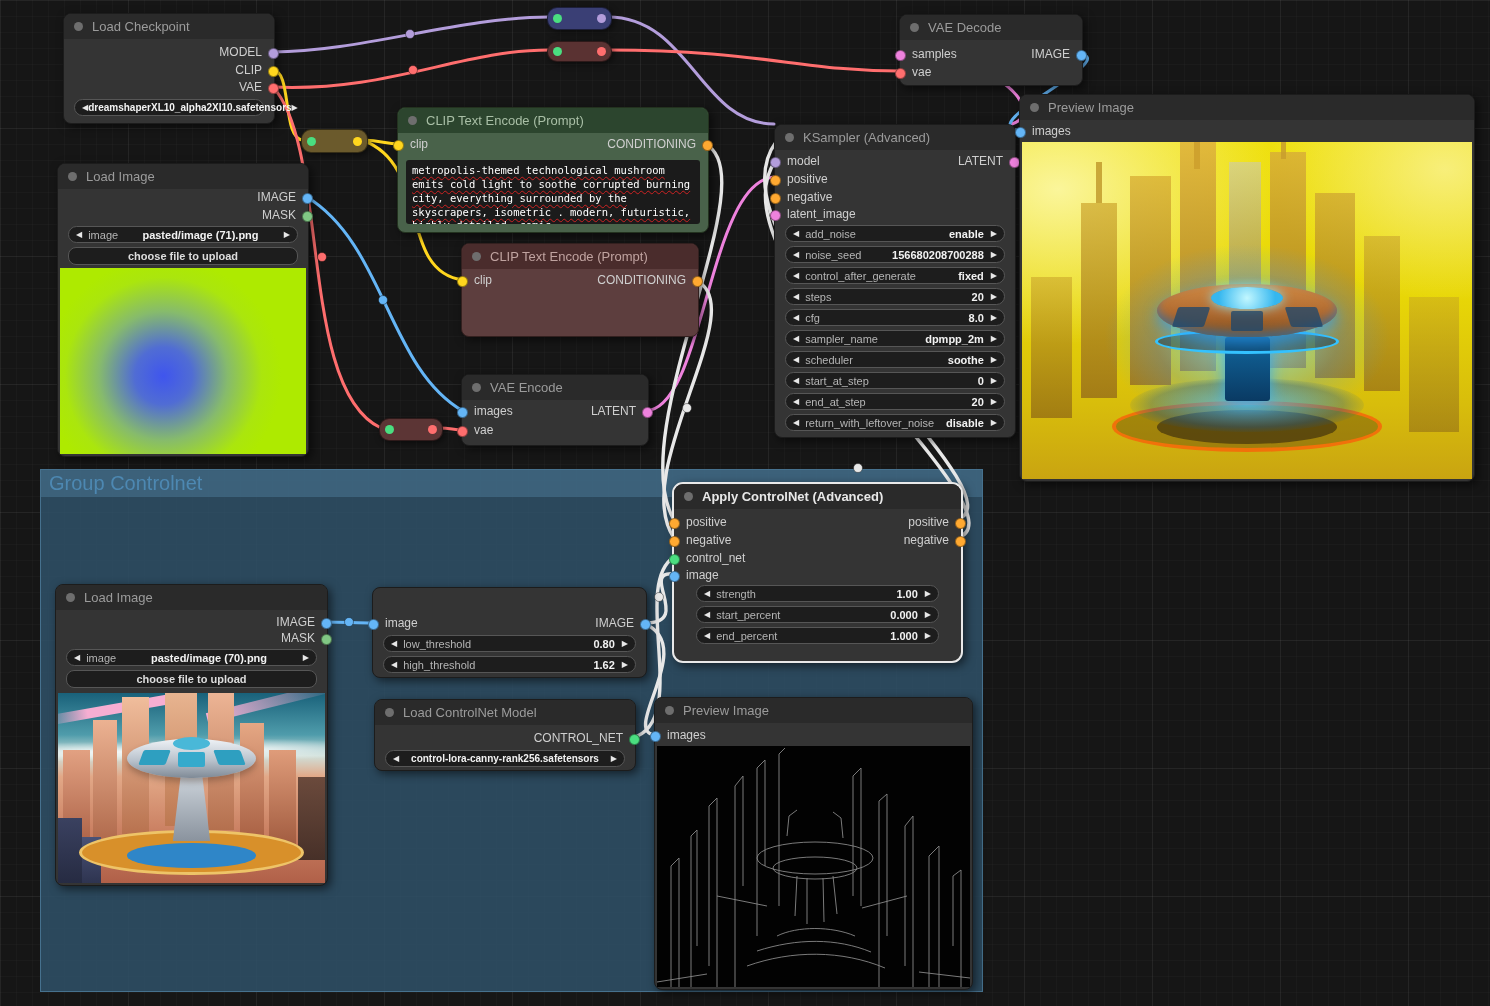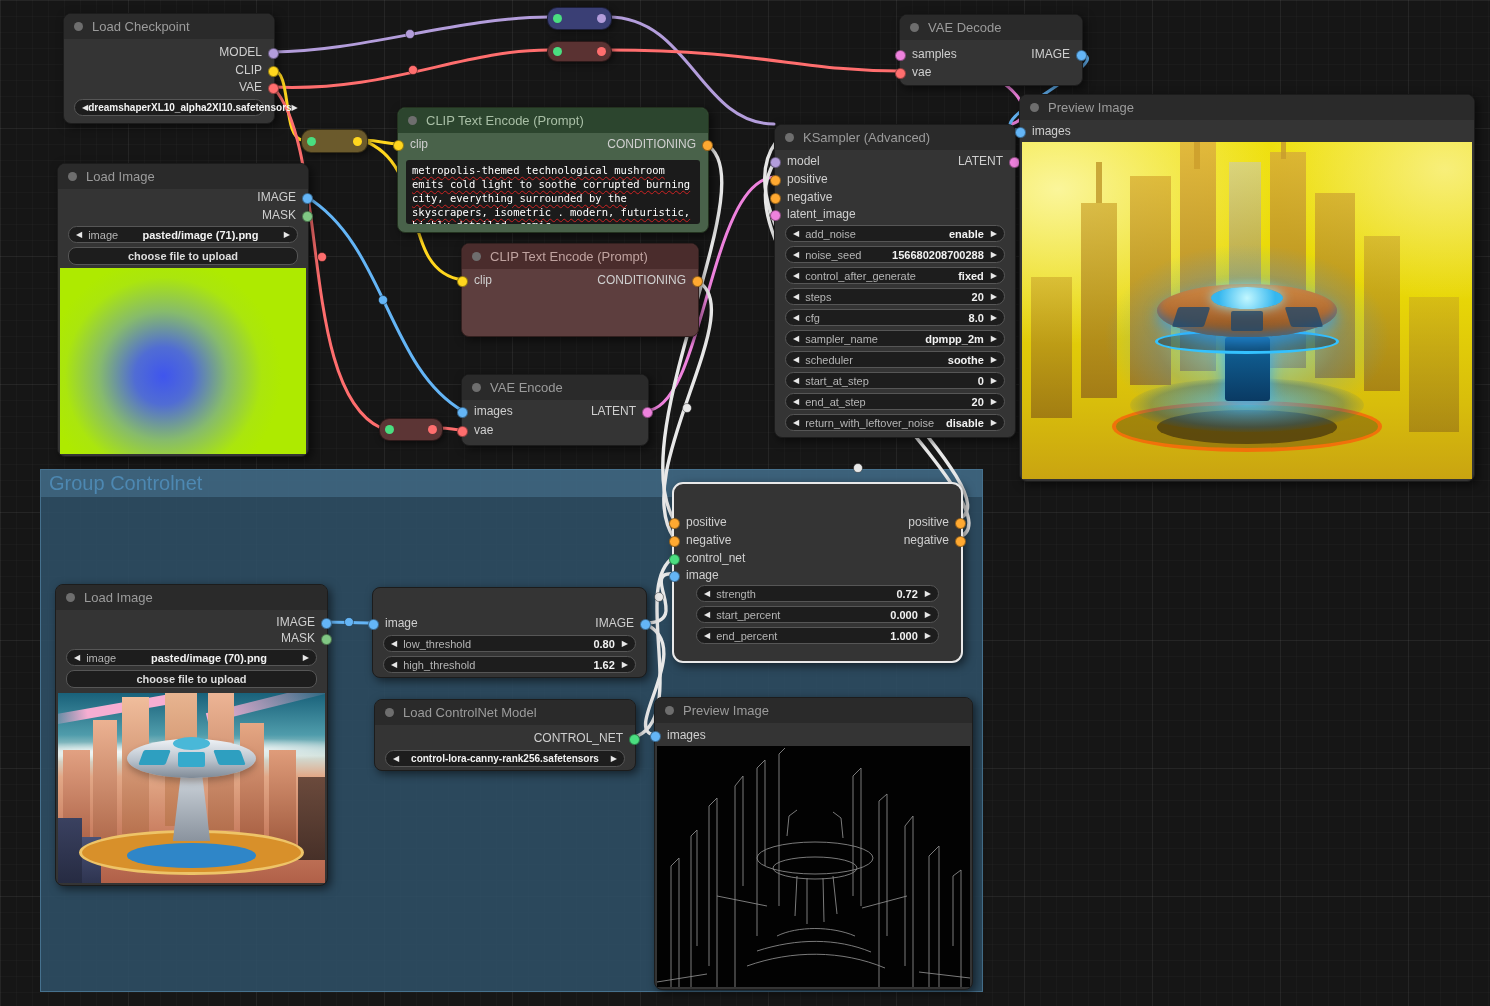--- a/index.html
+++ b/index.html
@@ -412,20 +412,24 @@
       <span class="plabel">CONTROL_NET</span><span class="pdot" style="background:#4ade80;"></span>
     </div>
     <div class="widget center" style="left:10px;right:10px;top:50px;">
       <span class="warr">◀</span>
       <span class="wvalue" style="font-size:10px;">control-lora-canny-rank256.safetensors</span>
       <span class="warr">▶</span>
     </div>
   </div>
 
   <div class="node sel" style="left:672px;top:482px;width:287px;height:177px;">
+    <div class="nhead" style="border-radius:9px 9px 0 0;">
+      <span class="ndot"></span>
+      <span class="ntitle" style="color:#e8e8e8;font-weight:bold;">Apply ControlNet (Advanced)</span>
+    </div>
     <div class="port in" style="top:30px;">
       <span class="pdot" style="background:#ffa931;"></span><span class="plabel">positive</span>
     </div>
     <div class="port in" style="top:48px;">
       <span class="pdot" style="background:#ffa931;"></span><span class="plabel">negative</span>
     </div>
     <div class="port in" style="top:66px;">
       <span class="pdot" style="background:#4ade80;"></span><span class="plabel">control_net</span>
     </div>
     <div class="port in" style="top:83px;">
@@ -433,21 +437,21 @@
     </div>
     <div class="port out" style="top:30px;">
       <span class="plabel">positive</span><span class="pdot" style="background:#ffa931;"></span>
     </div>
     <div class="port out" style="top:48px;">
       <span class="plabel">negative</span><span class="pdot" style="background:#ffa931;"></span>
     </div>
     <div class="widget" style="left:22px;right:22px;top:101px;">
       <span class="warr">◀</span>
       <span class="wlabel">strength</span>
-      <span class="wvalue">0.72</span>
+      <span class="wvalue">1.00</span>
       <span class="warr">▶</span>
     </div>
     <div class="widget" style="left:22px;right:22px;top:122px;">
       <span class="warr">◀</span>
       <span class="wlabel">start_percent</span>
       <span class="wvalue">0.000</span>
       <span class="warr">▶</span>
     </div>
     <div class="widget" style="left:22px;right:22px;top:143px;">
       <span class="warr">◀</span>

